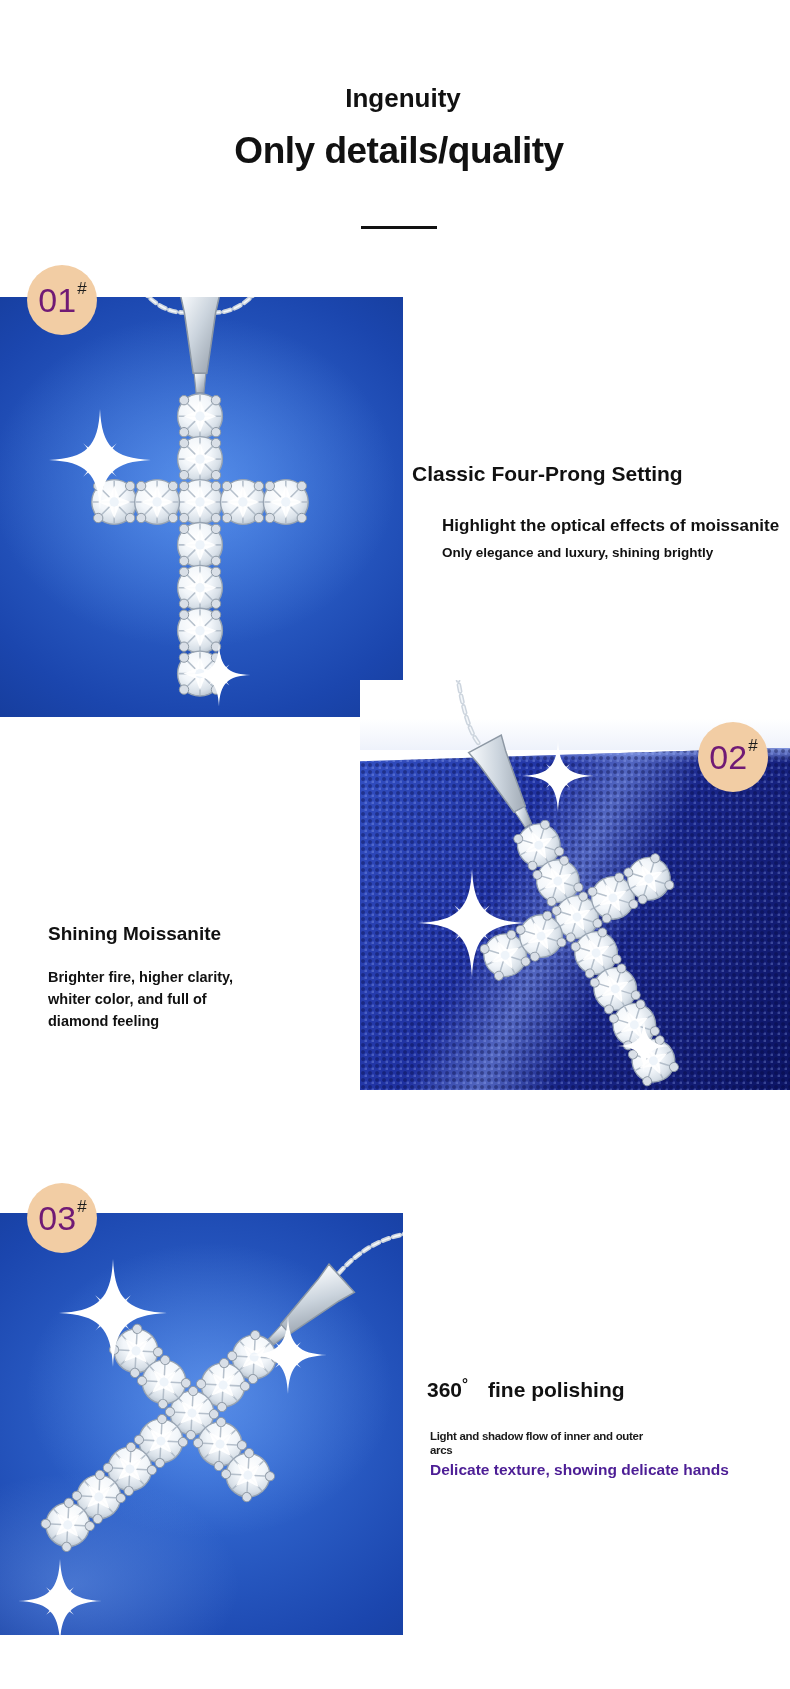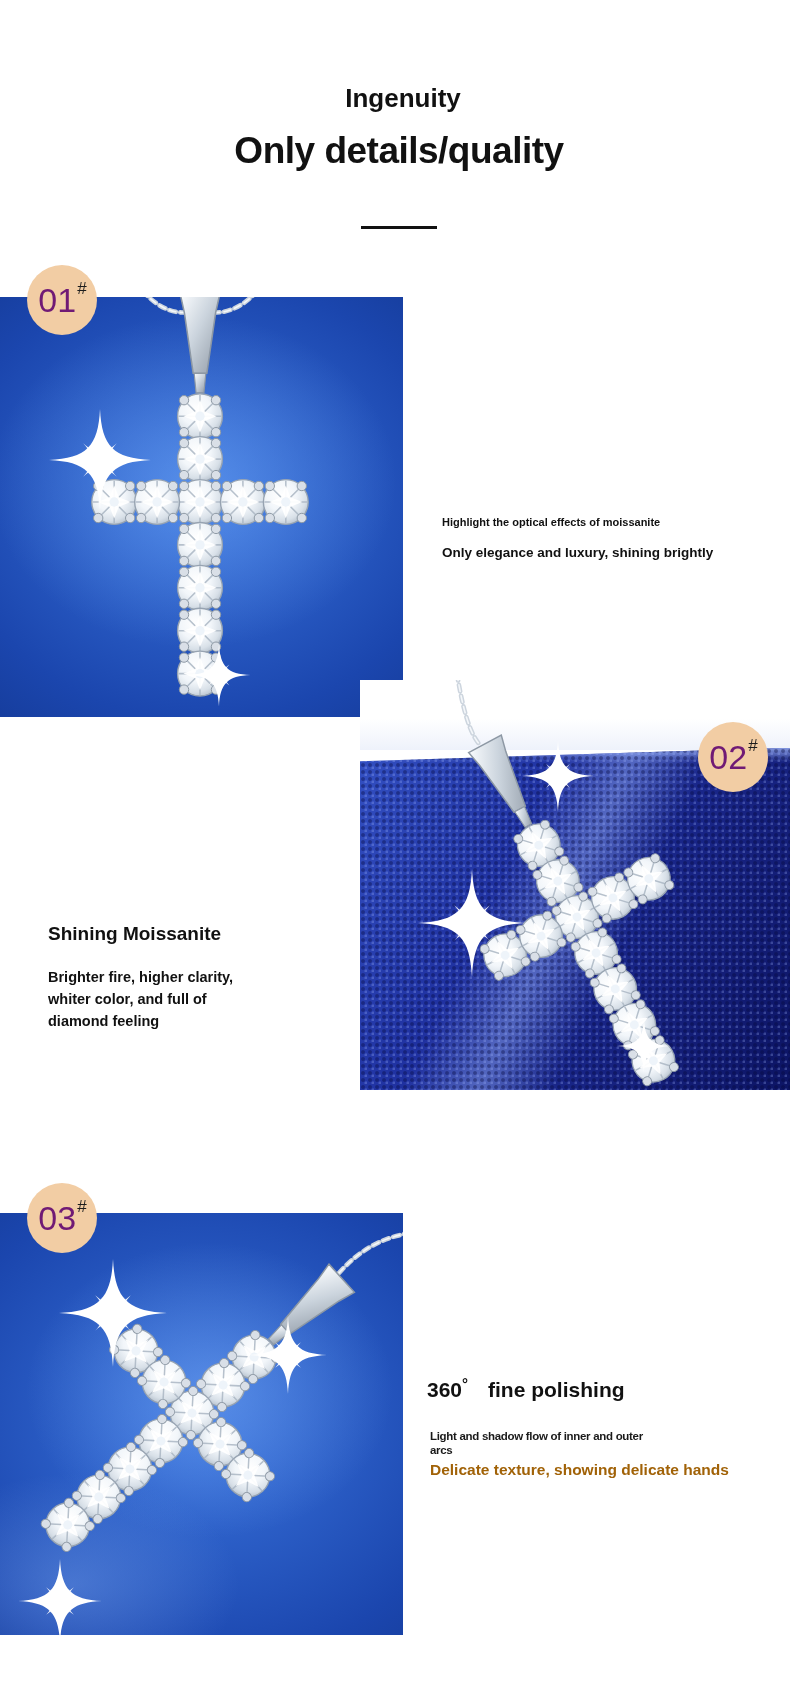--- a/index.html
+++ b/index.html
@@ -46,30 +46,30 @@
   .badge{position:absolute;width:70px;height:70px;border-radius:50%;
     background:var(--badge-bg,#f2cda4);
     display:flex;align-items:center;justify-content:center;z-index:5;}
   .badge .bnum{font-size:34px;font-weight:400;color:#701a75;line-height:1;}
   .badge .bhash{font-size:17px;font-weight:400;color:#1c1c1c;position:relative;top:-11px;left:1px;}
   .b1{left:27px;top:265px;}
   .b2{left:698px;top:722px;justify-content:center;}
   .b3{left:27px;top:1183px;}
   
   .s1h{position:absolute;left:412px;top:462px;font-size:21px;font-weight:800;}
-  .s1a{position:absolute;left:442px;top:516px;font-size:11px;font-weight:700;}
+  .s1a{position:absolute;left:442px;top:516px;font-size:17px;font-weight:700;}
   .s1b{position:absolute;left:442px;top:545px;font-size:13.5px;font-weight:700;}
   .s2h{position:absolute;left:48px;top:923px;font-size:19px;font-weight:800;}
   .s2b{position:absolute;left:48px;top:966px;font-size:14.5px;font-weight:700;line-height:22px;}
   .s3h{position:absolute;left:427px;top:1378px;font-size:21px;font-weight:800;}
   .s3h .deg{font-size:15px;vertical-align:top;position:relative;top:-3px;}
   .s3h .rest{margin-left:20px;}
   .s3small{position:absolute;left:430px;top:1430px;font-size:11.5px;font-weight:700;
     line-height:13.5px;letter-spacing:-0.3px;color:#1a1a1a;}
-  .s3sub{position:absolute;left:430px;top:1461px;font-size:15.5px;font-weight:700;color:#a16207;}
+  .s3sub{position:absolute;left:430px;top:1461px;font-size:15.5px;font-weight:700;color:#4c1d95;}
   
   .defs-holder{position:absolute;width:0;height:0;overflow:hidden;}
   .chain-main{fill:none;stroke:#cdd5de;stroke-width:4.6;stroke-dasharray:6.5 4.5;stroke-linecap:round;}
   .chain-hl{fill:none;stroke:#f4f7fa;stroke-width:1.6;stroke-dasharray:6.5 4.5;stroke-linecap:round;}
 </style>
 </head>
 <body>
 
 <svg class="defs-holder" aria-hidden="true">
   <defs>
@@ -140,20 +140,21 @@
       </g>
       <use href="#pendant" transform="translate(200,205) scale(1.95)"></use>
       <use href="#sparkle" transform="translate(100,163) scale(1.7)"></use>
       <use href="#sparkle" transform="translate(219,378) scale(1.05)"></use>
     </svg>
   </div>
   <div class="badge b1">
     <span class="bnum">01</span>
       <sup class="bhash">#</sup>
   </div>
+  <div class="s1h">Classic Four-Prong Setting</div>
   <div class="s1a">Highlight the optical effects of moissanite</div>
   <div class="s1b">Only elegance and luxury, shining brightly</div>
 
   <div class="photo photo2">
     <div class="haze"></div>
     <div class="fabric"></div>
     <svg class="art" viewBox="0 0 430 410">
       <g>
         <path class="chain-main" d="M97,-6 C103,30 110,55 121,66"></path>
         <path class="chain-hl" d="M97,-6 C103,30 110,55 121,66"></path>

